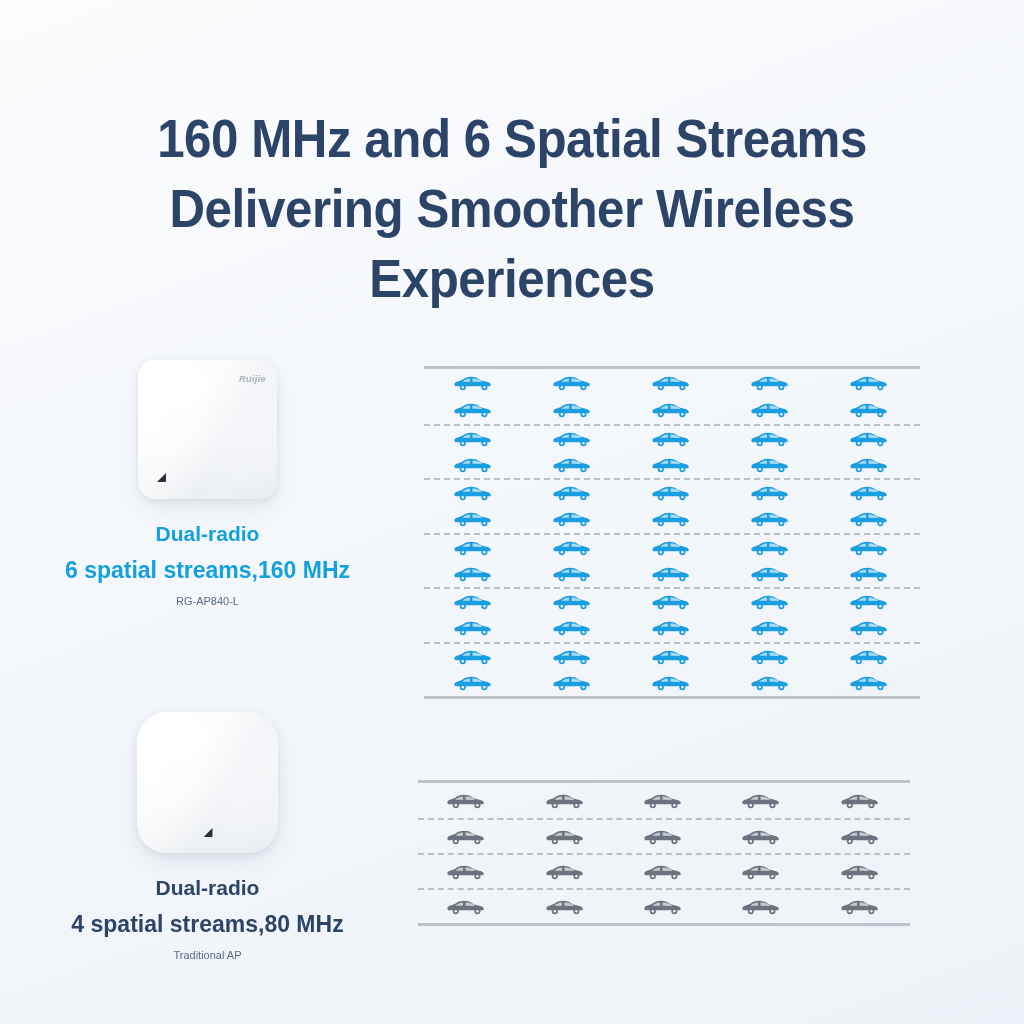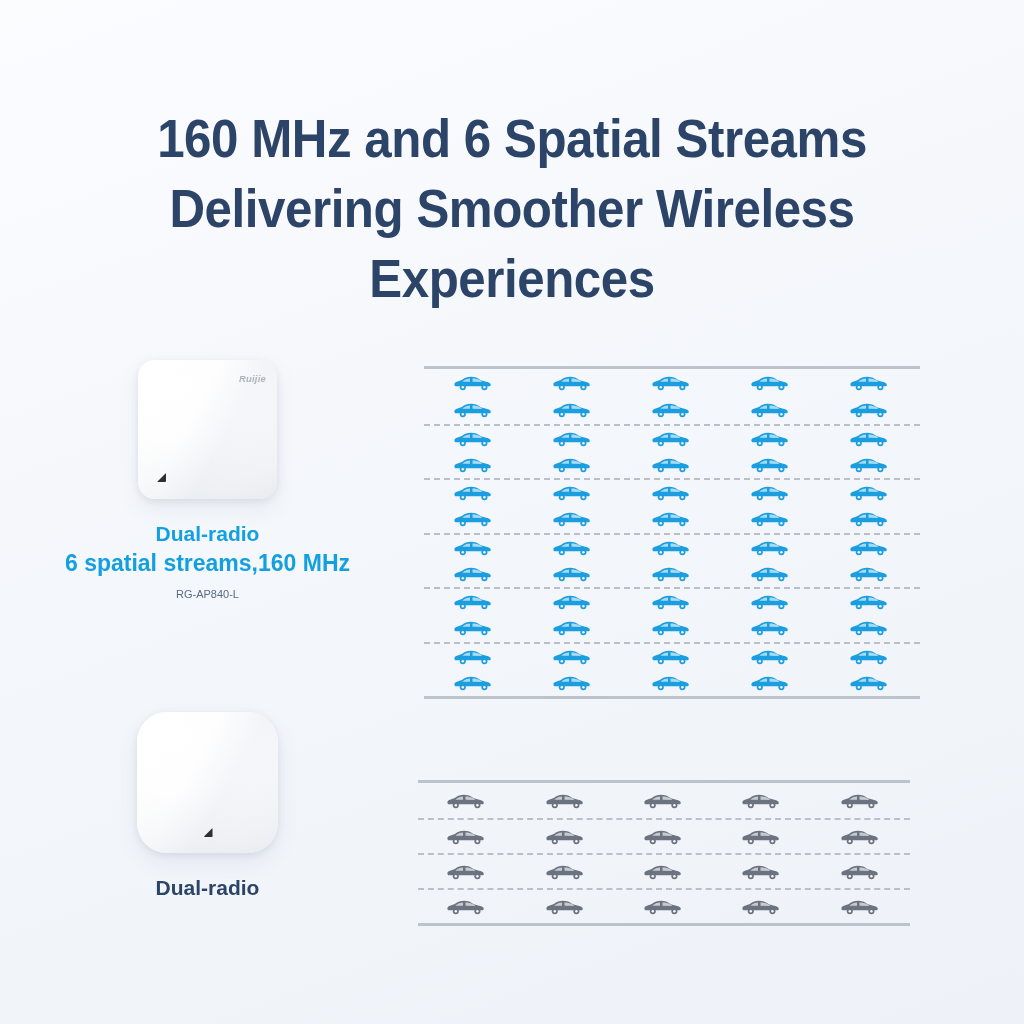--- a/index.html
+++ b/index.html
@@ -108,20 +108,21 @@
   .cap-mode {
     font-size: 21px;
     font-weight: bold;
     line-height: 27px;
     text-align: center;
   }
   .cap-spec {
     font-size: 23px;
     font-weight: bold;
     line-height: 32px;
+    margin-top: 7px;
   }
   .cap-model {
     font-size: 11px;
     line-height: 24px;
     margin-top: 3px;
   }
   .accent-blue .cap-mode,
   .accent-blue .cap-spec { color: #14a0e0; }
   .accent-blue .cap-model { color: #5a6b86; }
   .accent-navy .cap-mode,
@@ -848,20 +849,22 @@
 
 <div class="row" id="row-bottom">
 
   <div class="product accent-navy">
     <div class="ap-device" id="ap-trad">
       <div class="ap-sheen"></div>
       <div class="ap-led"></div>
     </div>
     <div class="caption">
       <div class="cap-mode">Dual-radio</div>
+      <div class="cap-spec">4 spatial streams,80 MHz</div>
+      <div class="cap-model">Traditional AP</div>
     </div>
   </div>
 
   <div class="road" id="road-bottom">
       <div class="lane">
         <div class="lane-cars">
           <div class="car-rank">
             <div class="car-cell">
               <svg width="40" height="16" viewBox="0 0 100 40" aria-hidden="true">
                 <path fill="#6b7280" d="M5 28c-2.3 0-4-1.6-4-3.8 0-3.1 1.3-5.5 4.6-6.7l14-5.2 c6.9-5.3 14.4-8 22.6-8 9.4 0 17.6 2.9 24.6 8.6l13.8 4.2c7.3 1.2 11.4 3.9 11.4 7.6  0 2.2-1.8 3.3-4.3 3.3z"></path>

